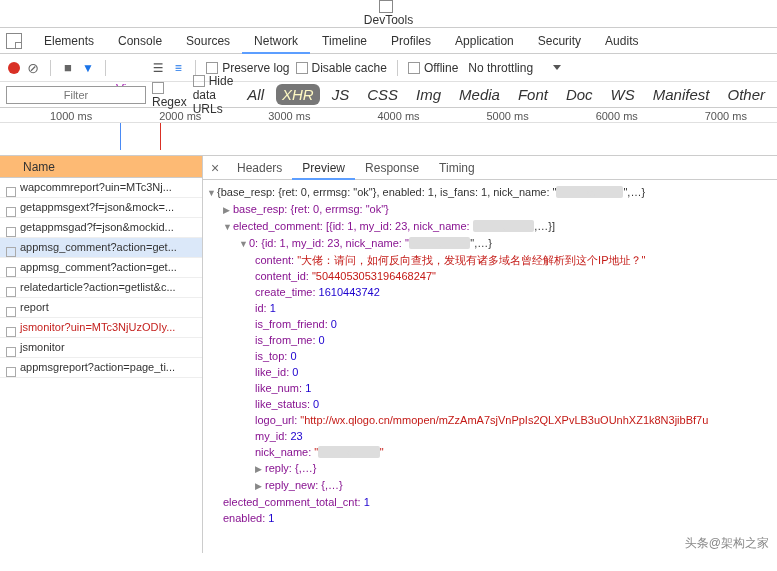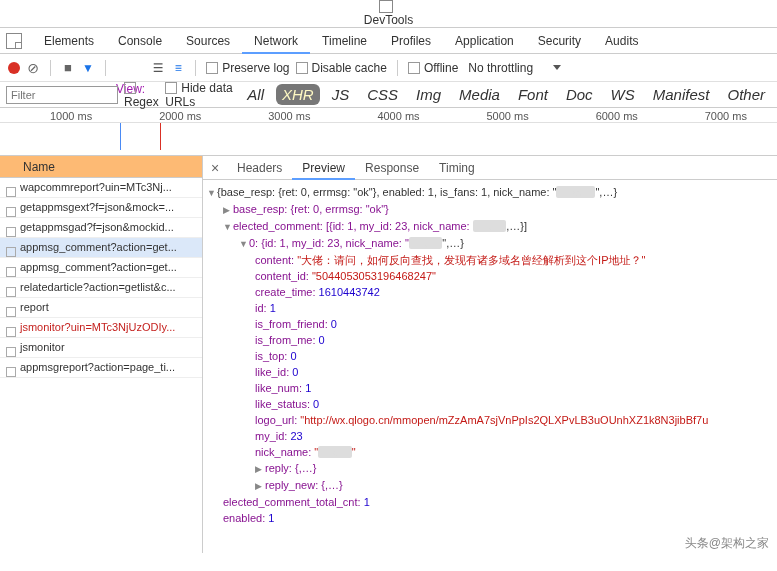--- a/index.html
+++ b/index.html
@@ -21,21 +21,21 @@
 .no-icon { font-size: 14px; color: #666; }
 .cam-icon { font-size: 13px; color: #666; }
 .funnel { font-size: 12px; color: #1a73e8; }
 .sep { width: 1px; height: 16px; background: #ccc; margin: 0 4px; }
 .label { font-size: 12px; color: #a21caf; margin-top: 42px; }
 .checkbox { width: 12px; height: 12px; border: 1px solid #999; display: inline-block; vertical-align: middle; margin-right: 4px; }
 .select-ctl { margin-left: 4px; font-size: 12px; color: #333; display: flex; align-items:center; gap: 20px; }
 .triangle-down { width: 0; height: 0; border-left: 4px solid transparent; border-right: 4px solid transparent; border-top: 5px solid #555; }
 
 .filter-row { height: 26px; display: flex; align-items: center; padding: 0 6px; border-bottom: 1px solid #ccc; gap: 6px; flex-wrap: nowrap; }
-.filter-input { width: 112px; height: 18px; border: 1px solid #999; padding: 0 4px; font-size: 11px; color: #888; }
+.filter-input { width: 140px; height: 18px; border: 1px solid #999; padding: 0 4px; font-size: 11px; color: #888; text-align: center; }
 .ftype { font-size: 15px; color: #333; padding: 2px 6px; cursor: pointer; white-space: nowrap; font-style: italic; }
 .ftype.active { background: #777; color: #fef9c3; border-radius: 6px; }
 
 .timeline { height: 48px; border-bottom: 1px solid #ccc; position: relative; }
 .timeline-labels { display: flex; justify-content: space-between; padding: 2px 30px 0 50px; font-size: 11px; color: #555; }
 .timeline-body { height: 28px; border-top: 1px solid #e0e0e0; position: relative; }
 .tl-mark { position: absolute; top: 0; bottom: 0; width: 1px; }
 .tl-mark.blue { background: #4a8af4; left: 120px; }
 .tl-mark.red { background: #d93025; left: 160px; }
 
@@ -60,21 +60,21 @@
 .indent-1 { padding-left: 16px; }
 .indent-2 { padding-left: 32px; }
 .indent-3 { padding-left: 48px; }
 .arrow { display: inline-block; width: 10px; color: #888; cursor:pointer; }
 .arrow.down::before { content: "▼"; font-size: 9px; }
 .arrow.right::before { content: "▶"; font-size: 9px; }
 .key { color: #881391; }
 .str { color: #c41a16; }
 .num { color: #1c00cf; }
 .punct { color: #333; }
-.blurred { background:#ddd; color:#ddd; border-radius:2px; padding:0 14px; }
+.blurred { background:#ddd; color:#ddd; border-radius:2px; padding:0 28px; }
 
 .footer-watermark { position: absolute; bottom: 19px; right: 8px; font-size: 12px; color: #888; }
 </style>
 </head>
 <body>
 
 <div class="titlebar">
   <span class="titlebar-icon"></span>
   <span class="titlebar-text">DevTools</span>
 </div>

